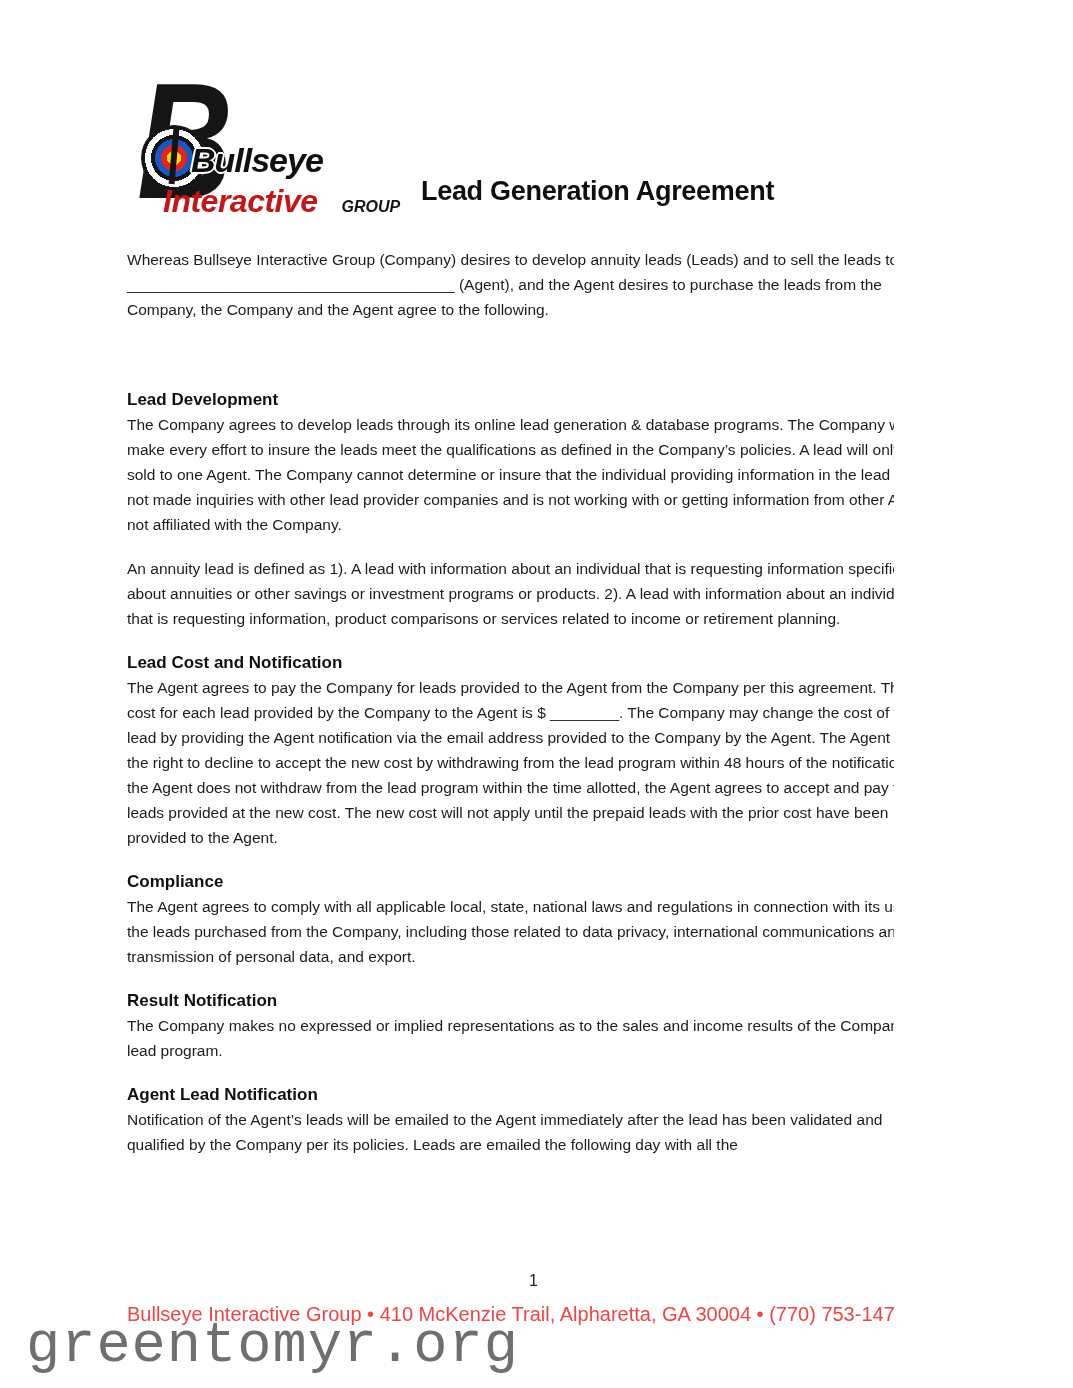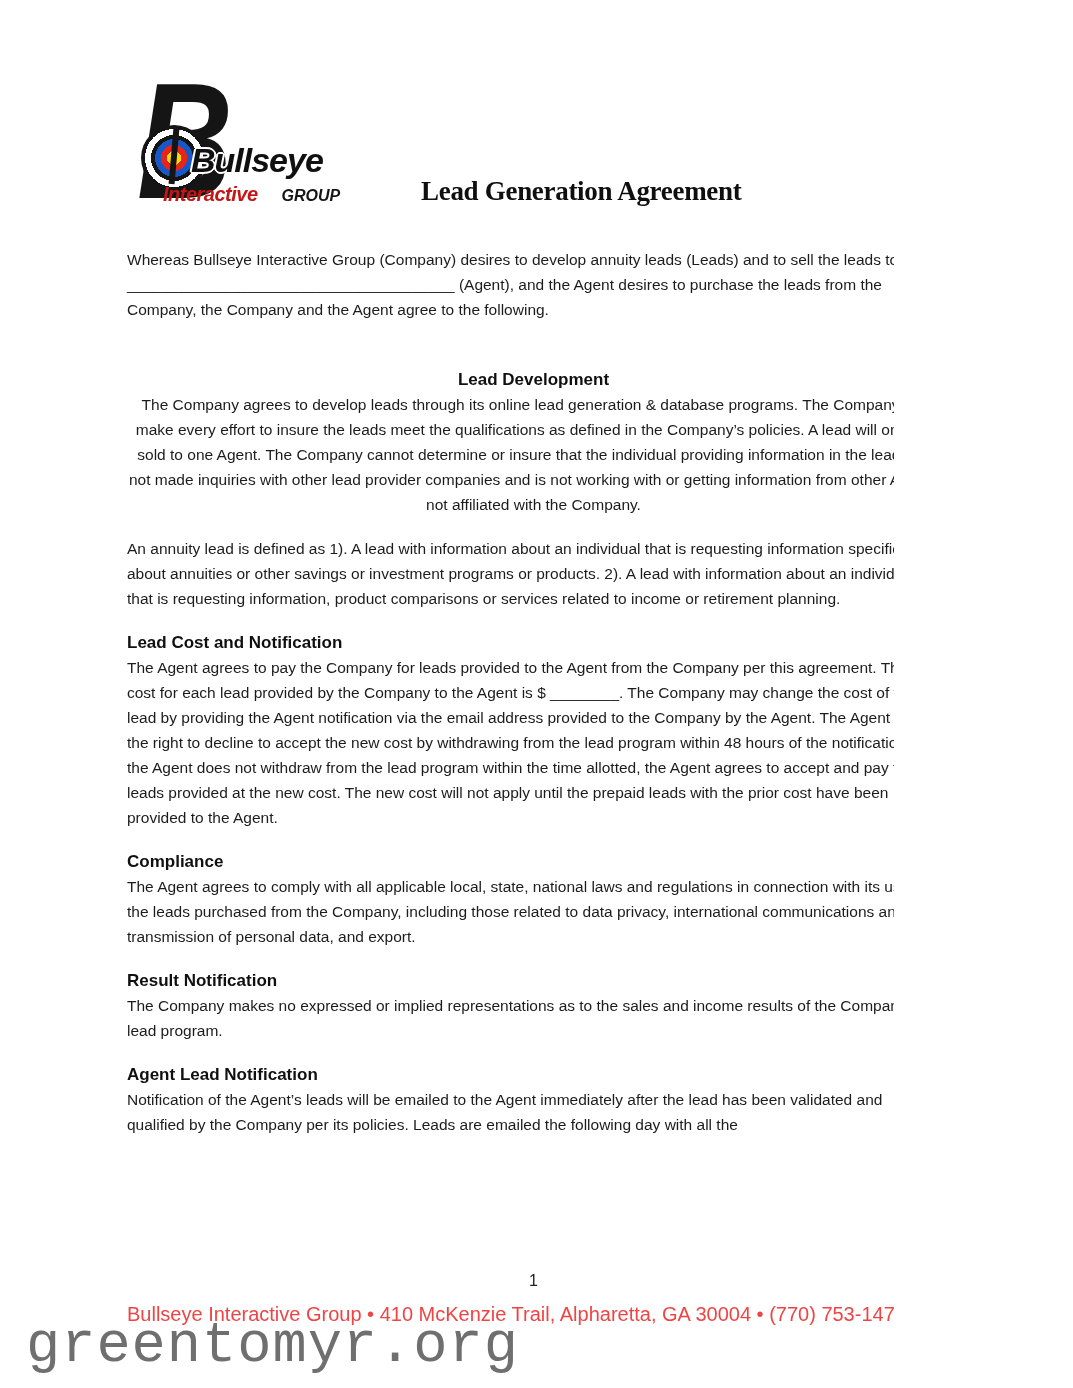--- a/index.html
+++ b/index.html
@@ -41,43 +41,42 @@
   .logo-name {
     position: absolute; left: 58px; top: 57px; z-index: 4;
     font-size: 34px; font-weight: 800; font-style: italic; letter-spacing: -1px;
     color: #101010;
     text-shadow: -2px 0 0 #fff, 2px 0 0 #fff, 0 -2px 0 #fff, 0 2px 0 #fff,
                  -1px -1px 0 #fff, 1px -1px 0 #fff, -1px 1px 0 #fff, 1px 1px 0 #fff;
     white-space: nowrap;
   }
   .logo-sub { position: absolute; left: 30px; top: 99px; z-index: 4; white-space: nowrap; }
   .logo-sub-red {
-    font-size: 20px; font-weight: 800; font-style: italic; color: #c41616; letter-spacing: -0.5px;
+    font-size: 32px; font-weight: 800; font-style: italic; color: #c41616; letter-spacing: -0.5px;
   }
   .logo-sub-black {
     font-size: 16px; font-weight: 800; font-style: italic; color: #151515; margin-left: 24px;
   }
 
   
   .doc-title {
     position: absolute; left: 421px; top: 176px;
     font-size: 27px; font-weight: 700; color: #0f0f0f; letter-spacing: -0.3px;
     white-space: nowrap;
-    font-family: Liberation Serif, serif;
   }
 
   
   .content {
     position: absolute; left: 127px; top: 247px; width: 813px;
     font-size: 15.5px; line-height: 25px; color: #1c1c1c;
   }
   .content p { margin: 0; }
   .date-line { margin-top: 24px; }
   .section { margin-top: 19px; }
-  .section.first { margin-top: 45px; text-align: center; }
+  .section.first { margin-top: 65px; }
   .section h2 {
     font-size: 17px; font-weight: 700; color: #101010; line-height: 25px; margin: 0;
   }
 
   
   .page-num {
     position: absolute; left: 127px; top: 1272px; width: 813px;
     text-align: center; font-size: 16px; color: #222222; z-index: 2;
   }
   .footer-line {

